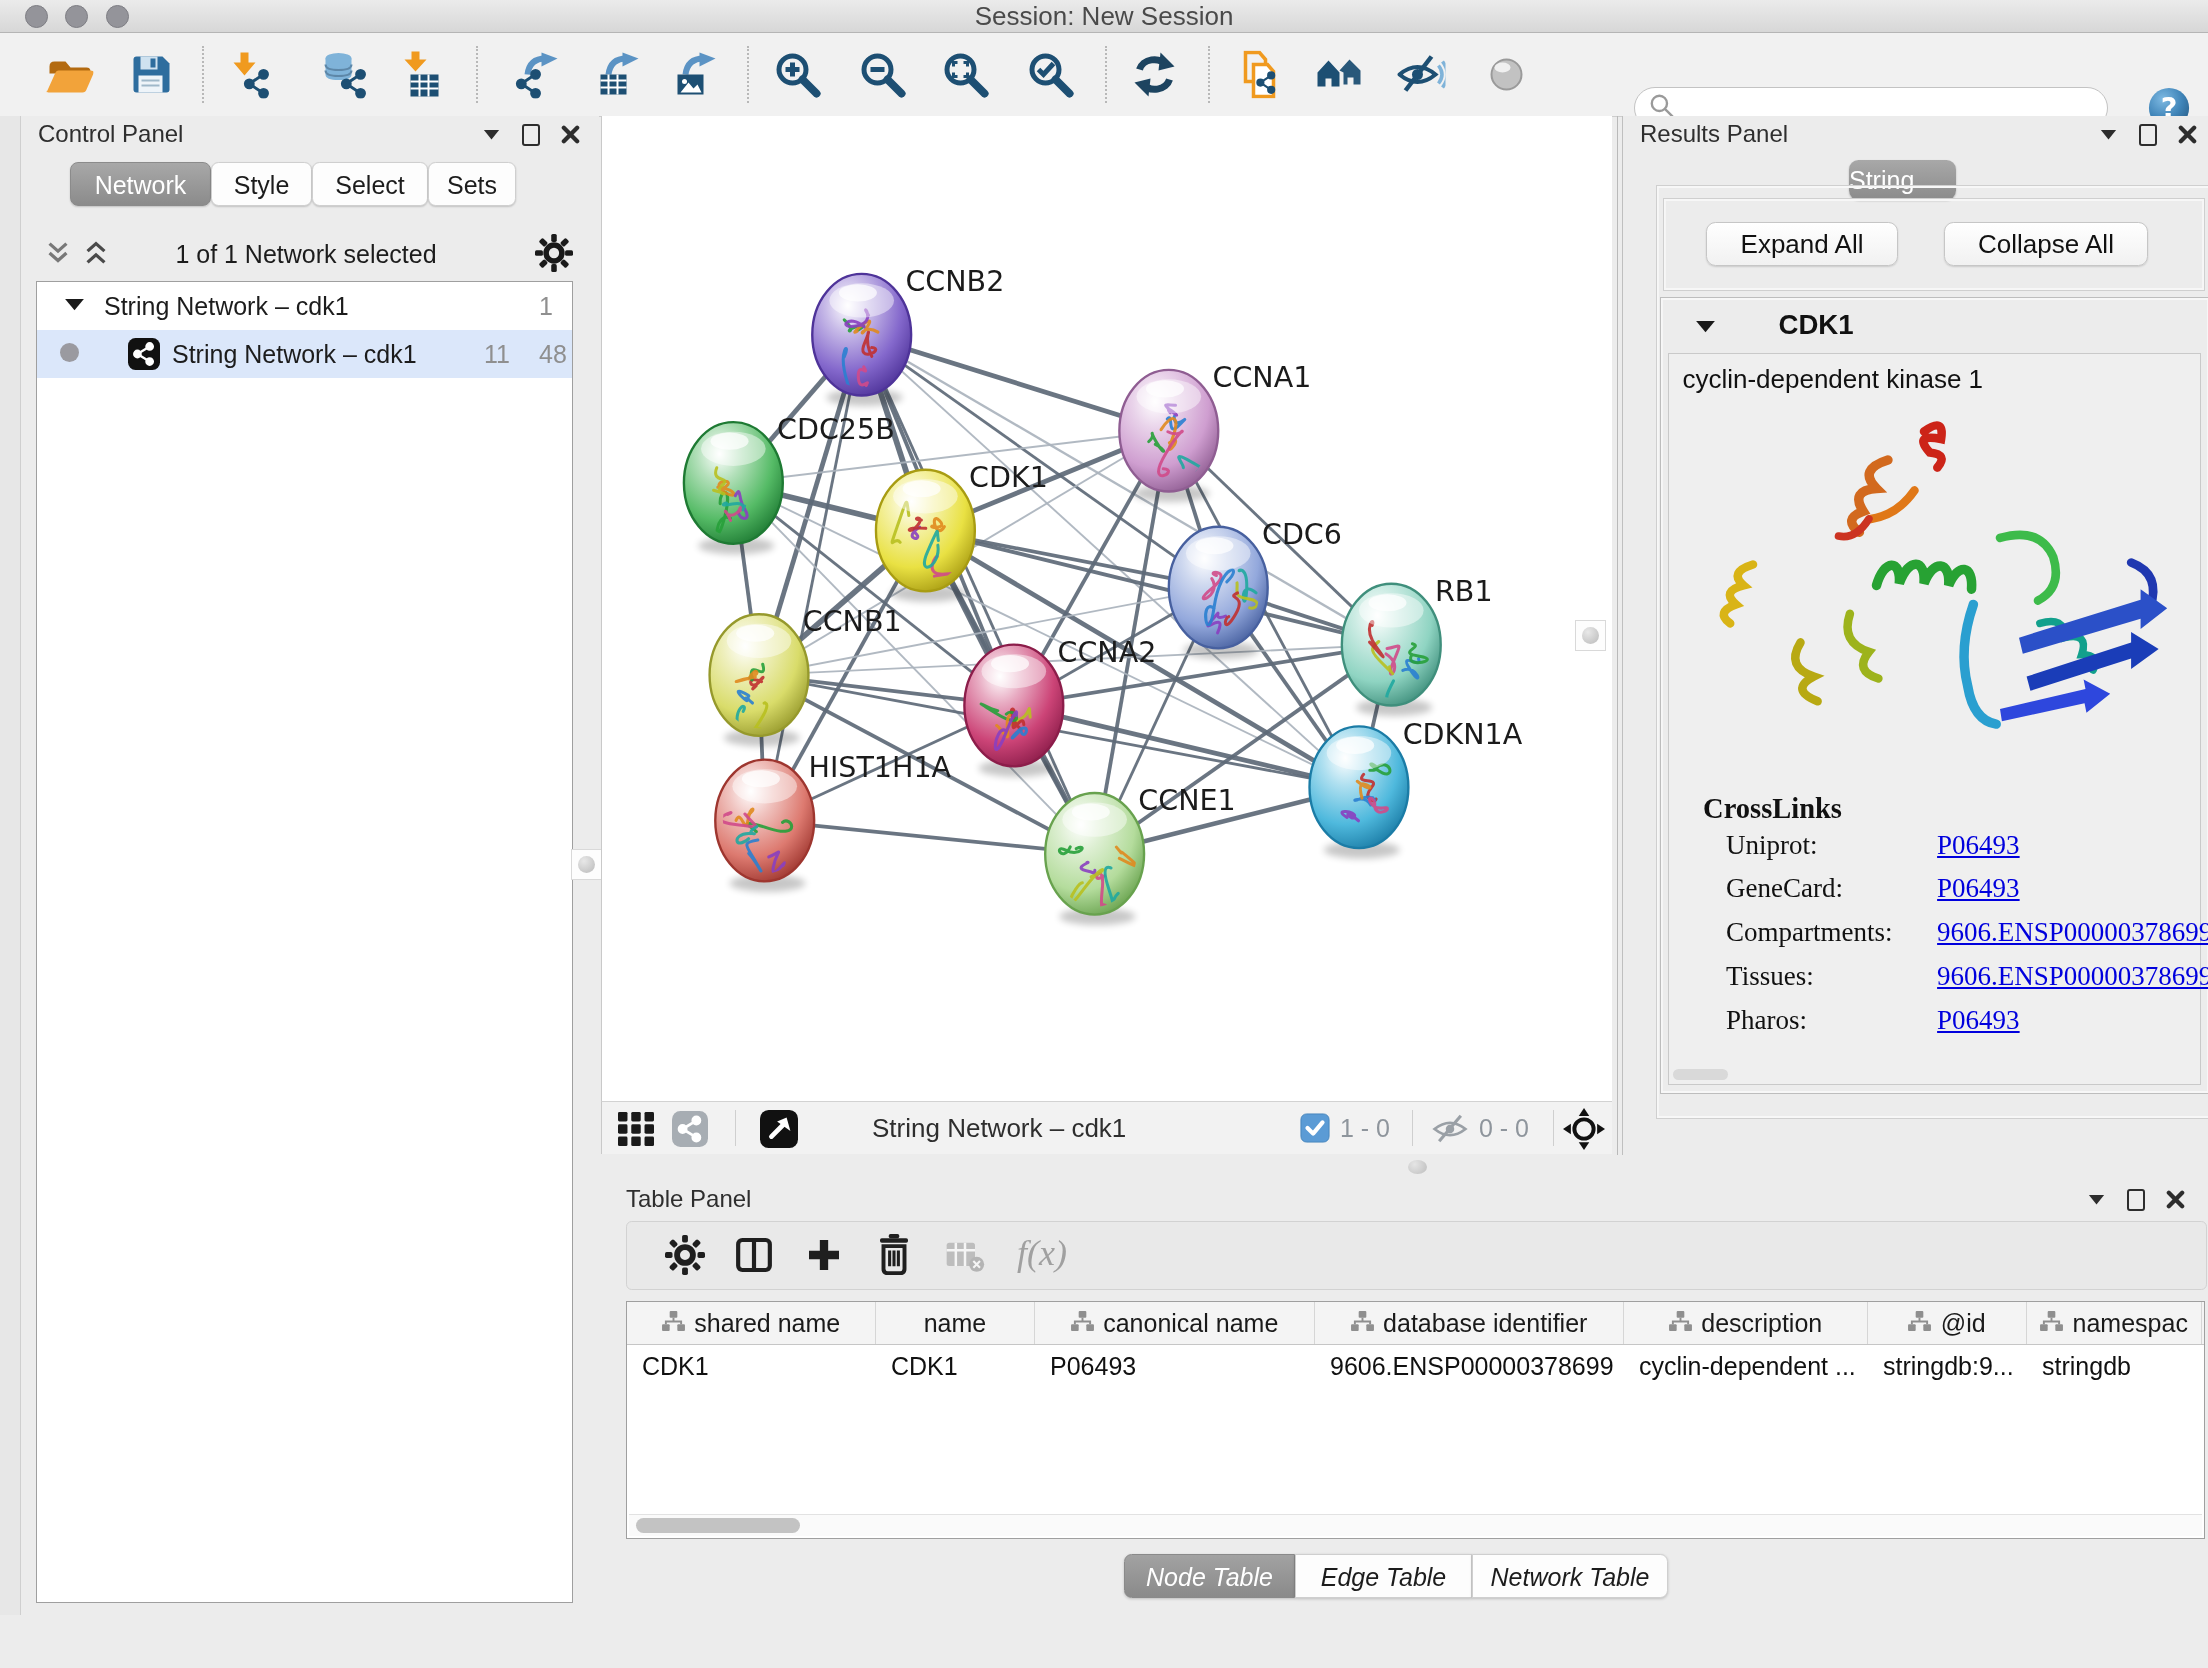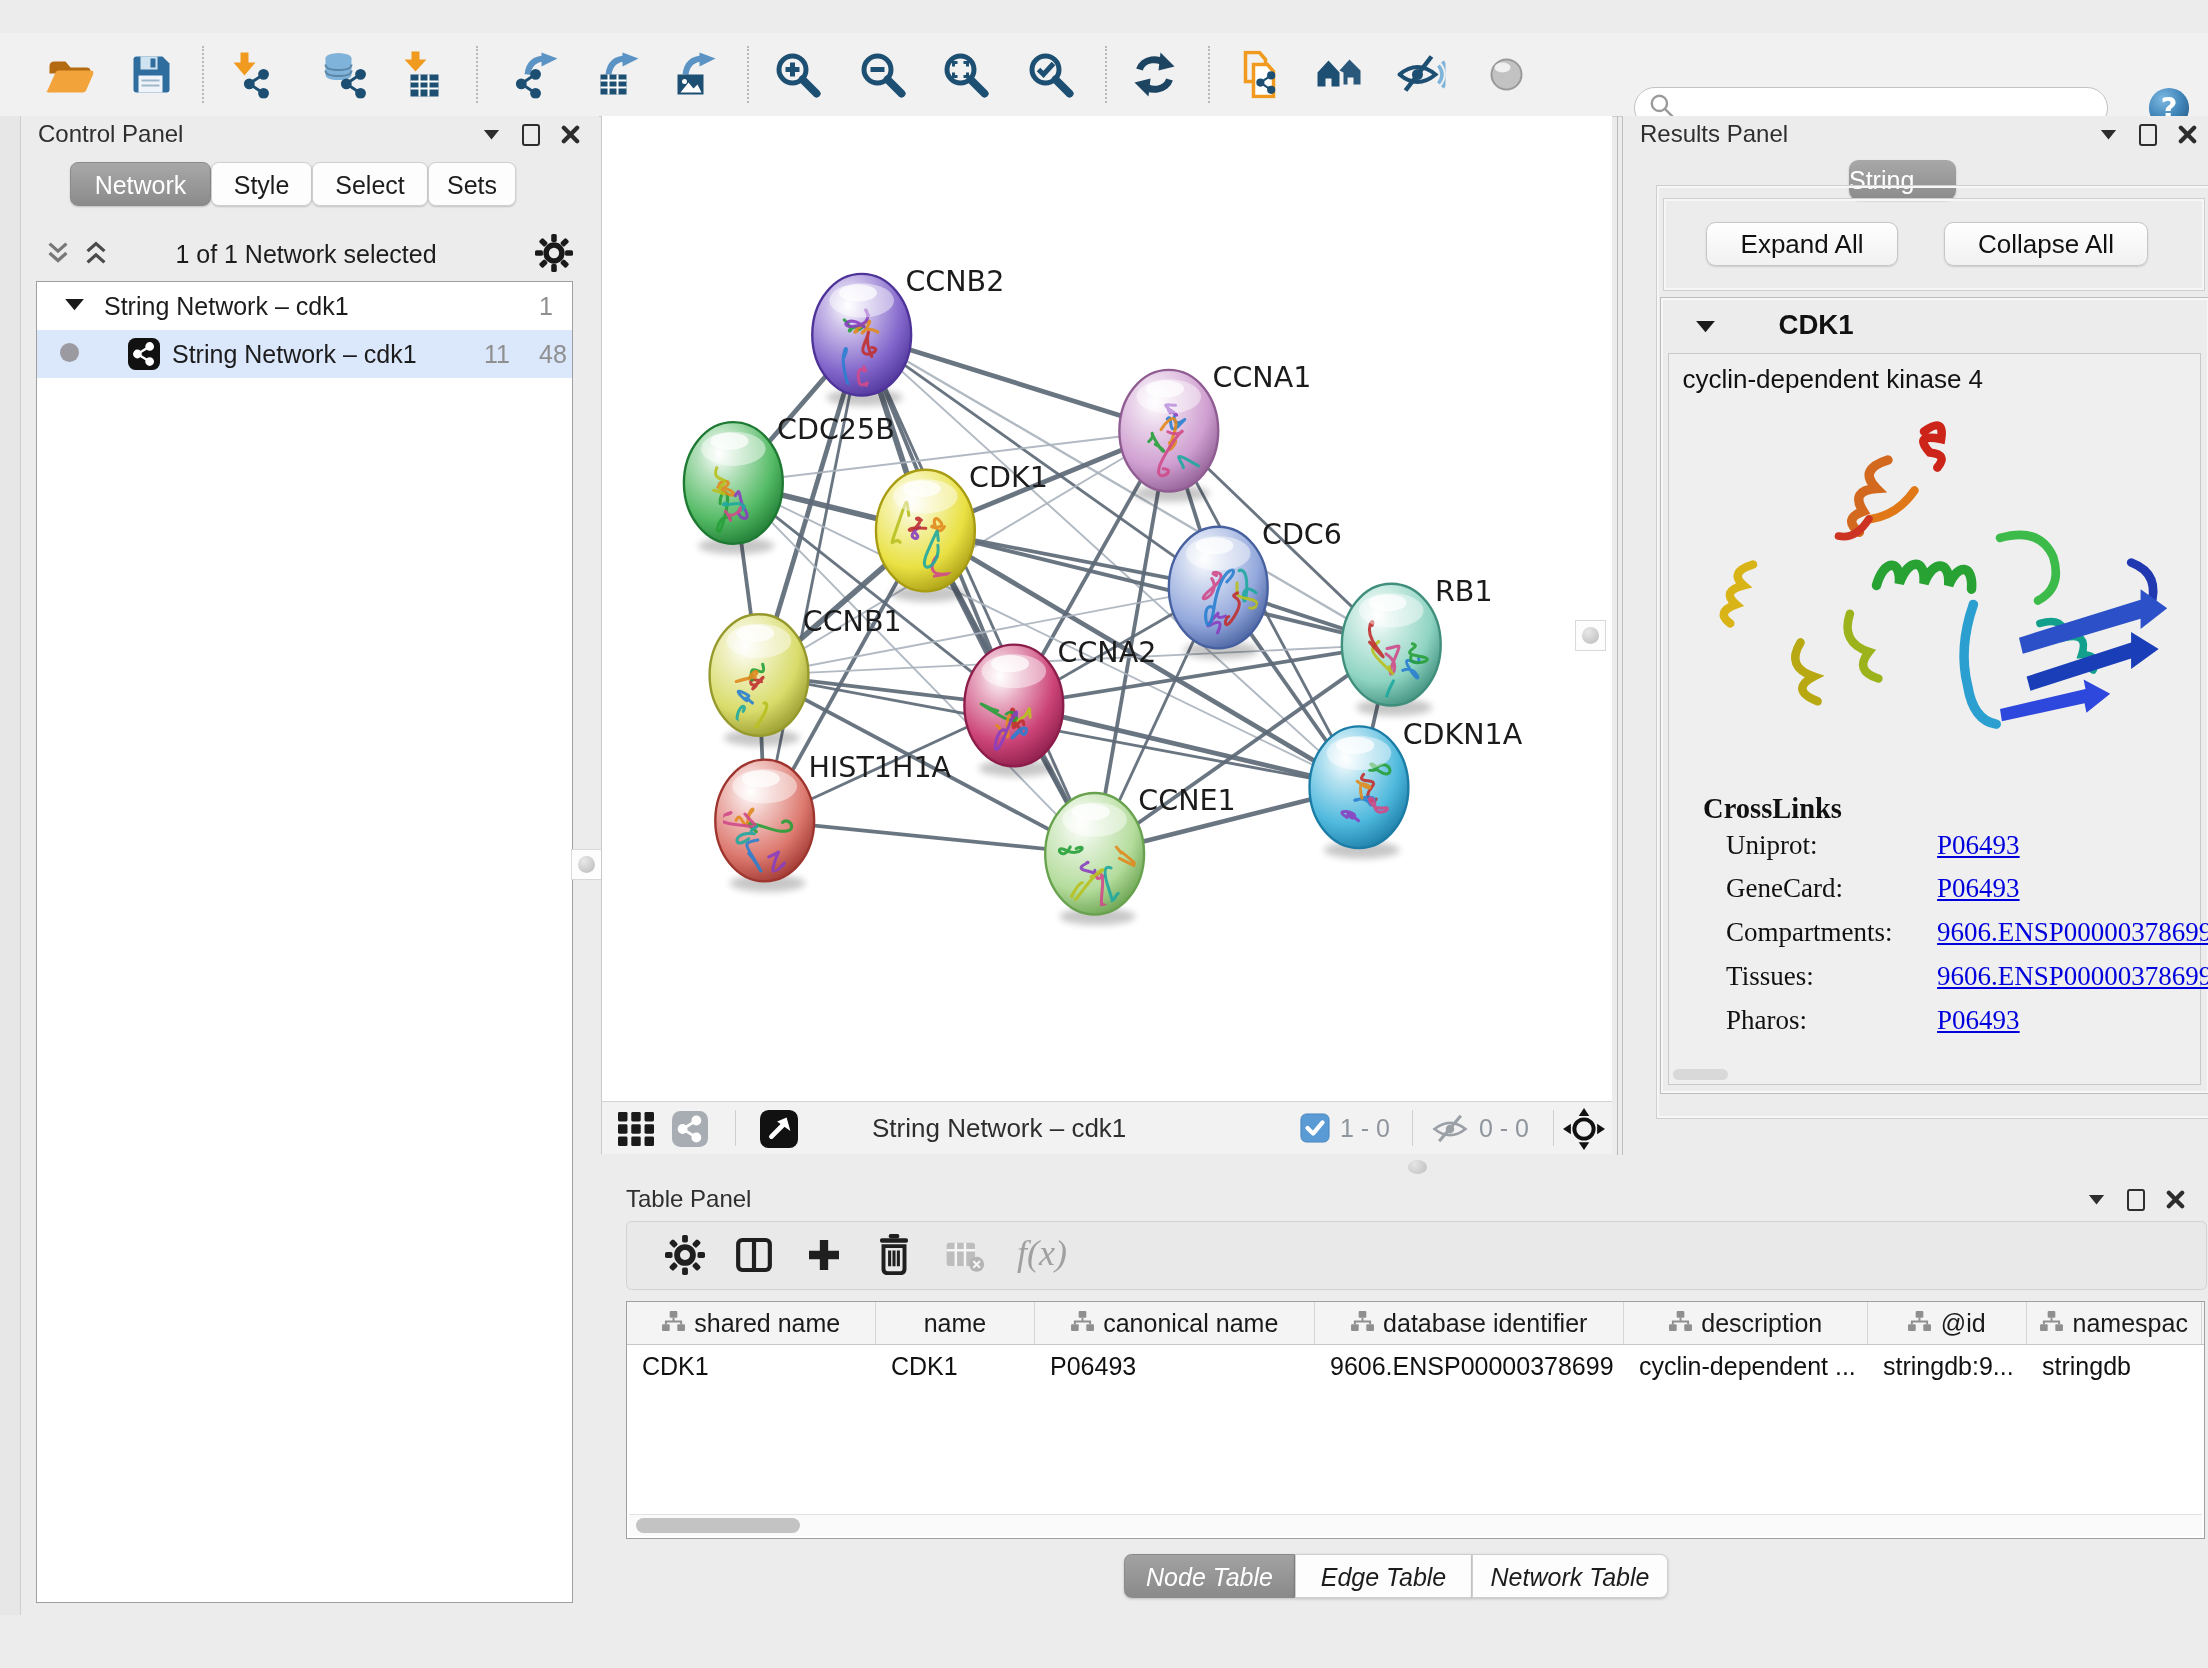--- a/index.html
+++ b/index.html
@@ -84,20 +84,28 @@
   .handle{position:absolute;width:28.5px;height:28.5px;background:#fdfdfd;border:1px solid #d9d9d9;
     display:flex;align-items:center;justify-content:center;}
   .handle .dot{width:17px;height:17px;border-radius:50%;background:radial-gradient(circle at 35% 30%,#e8e8e8,#b9b9b9);}
   text{font-family:"DejaVu Sans", sans-serif;}
 </style>
 </head>
 <body>
 
 <div id="app">
 
+  <div id="titlebar" class="abs">
+    <div id="tlights" class="abs">
+      <span class="tlight"></span>
+      <span class="tlight"></span>
+      <span class="tlight"></span>
+    </div>
+    <div id="win-title" class="abs">Session: New Session</div>
+  </div>
 
   <div id="toolbar" class="abs">
     <div id="toolbar-icons">
         <div class="tbicon" style="left: 69px;">
           <svg width="48" height="48" viewBox="0 0 48 48">
             <path d="M4 16 q0-5 5-5 h11 l5 6 h16 q4 0 4 4 v2 H4z" fill="#b36a10"></path>
             <path d="M1 42 L10 22 q1-2 3-2 h32 q4 0 3 3 l-7 16 q-1 3-4 3 H3 q-2 0-2-2z" fill="#f2a33a"></path>
           </svg>
         </div>
         <div class="tbicon" style="left: 150px;">
@@ -763,21 +771,21 @@
     <div class="rp-box" style="left:32px;top:82px;width:540px;height:91px;">
       <div class="btn abs" style="left:42px;top:23px;width:190px;height:42px;line-height:42px;">Expand All</div>
       <div class="btn abs" style="left:280px;top:23px;width:202px;height:42px;line-height:42px;">Collapse All</div>
     </div>
     <div class="rp-box" style="left:28.5px;top:181px;width:548px;height:795px;border-color:#bdbdbd;">
       <svg class="abs" style="left:34px;top:21px;" width="21" height="15" viewBox="0 0 22 16">
           <polygon points="1,2 21,2 11,14" fill="#1a1a1a"></polygon>
         </svg>
       <span class="abs" style="left:118px;top:11.4px;font-size:27.6px;font-weight:bold;color:#111;">CDK1</span>
       <div class="abs" style="left:7.6px;top:55px;width:531px;height:730px;border:1px solid #c9c9c9;background:#efefef;">
-        <span class="abs" style="left:13.3px;top:9.5px;font-size:26px;color:#111;">cyclin-dependent kinase 4</span>
+        <span class="abs" style="left:13.3px;top:9.5px;font-size:26px;color:#111;">cyclin-dependent kinase 1</span>
         <svg class="abs" style="left:17px;top:49px;" width="495" height="380" viewBox="0 0 520 400" id="ribbon-svg">
    <path d="M250 30 q22 -16 18 8 q-30 -6 -12 14 q20 2 8 16" stroke="#cc2418" stroke-width="9" fill="none" stroke-linecap="round"></path>
    <path d="M212 60 q-32 10 -12 30 q-28 2 -14 24 q-22 8 -4 22" stroke="#d2691e" stroke-width="10" fill="none" stroke-linecap="round"></path>
    <path d="M240 92 q-18 26 -46 30" stroke="#e07818" stroke-width="9" fill="none" stroke-linecap="round"></path>
    <path d="M192 122 q-14 22 -32 18" stroke="#cc3322" stroke-width="8" fill="none" stroke-linecap="round"></path>
    <path d="M70 170 q-26 8 -10 22 q-24 6 -8 20 q-22 8 -6 20" stroke="#d9b416" stroke-width="9" fill="none" stroke-linecap="round"></path>
    <path d="M120 252 q-16 26 14 36 q-26 14 4 26" stroke="#b8a912" stroke-width="9" fill="none" stroke-linecap="round"></path>
    <path d="M172 222 q-10 30 20 40 q-16 20 10 28" stroke="#9db31c" stroke-width="9" fill="none" stroke-linecap="round"></path>
    <path d="M200 192 c8 -28 26 -28 24 -2 c10 -28 28 -26 26 0 c10 -26 28 -24 26 2 c10 -24 26 -22 24 4" stroke="#27a233" stroke-width="10" fill="none" stroke-linecap="round"></path>
    <path d="M330 142 q42 -12 56 20 q10 32 -16 46" stroke="#3dbb4a" stroke-width="9" fill="none" stroke-linecap="round"></path>

